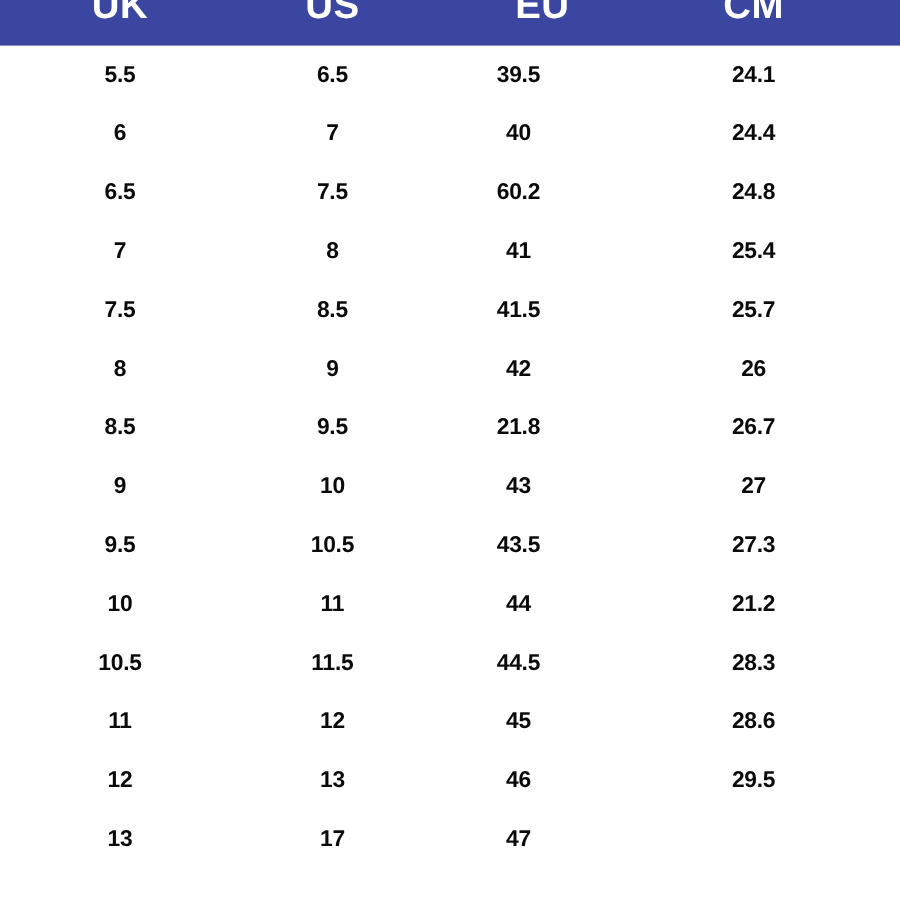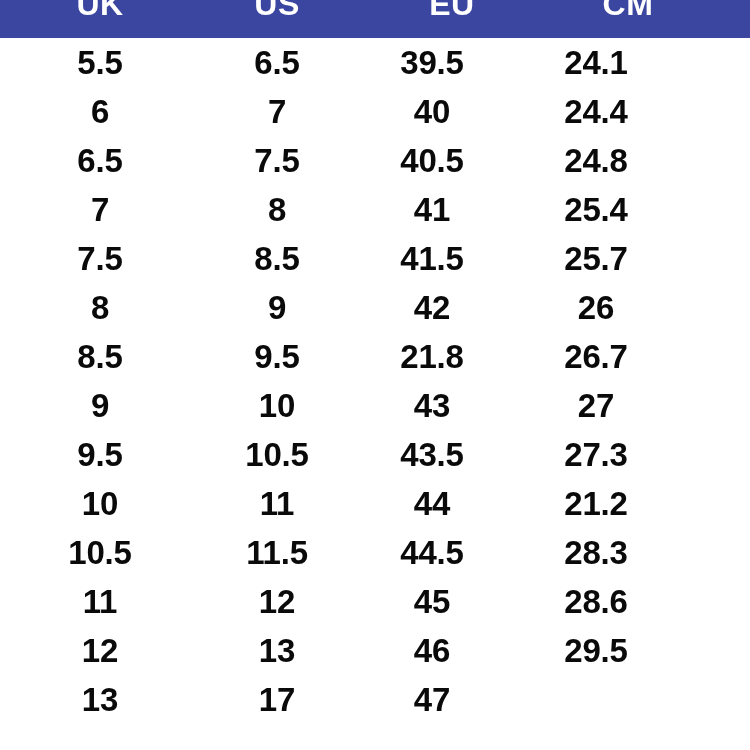--- a/index.html
+++ b/index.html
@@ -61,31 +61,31 @@
     height: 49px;
   }
   .cell {
     position: absolute;
     top: 0;
     transform: translateX(-50%);
     width: 160px;
     margin-left: 0;
     text-align: center;
     color: #0a0a0a;
-    font-size: 33px;
+    font-size: 19px;
     font-weight: bold;
     line-height: 49px;
     white-space: nowrap;
     font-stretch: condensed;
     letter-spacing: -0.2px;
   }
   .col-0 { left: 100px; }
   .col-1 { left: 277px; }
   .col-2 { left: 432px; }
-  .col-3 { left: 596px; }
+  .col-3 { left: 628px; }
 </style>
 </head>
 <body>
 
 <div id="screen">
 
   <div class="header-band">
     <div class="header-cell hc-0">UK</div>
     <div class="header-cell hc-1">US</div>
     <div class="header-cell hc-2">EU</div>
@@ -101,21 +101,21 @@
       </div>
       <div class="data-row">
         <div class="cell col-0">6</div>
         <div class="cell col-1">7</div>
         <div class="cell col-2">40</div>
         <div class="cell col-3">24.4</div>
       </div>
       <div class="data-row">
         <div class="cell col-0">6.5</div>
         <div class="cell col-1">7.5</div>
-        <div class="cell col-2">40.5</div>
+        <div class="cell col-2">60.2</div>
         <div class="cell col-3">24.8</div>
       </div>
       <div class="data-row">
         <div class="cell col-0">7</div>
         <div class="cell col-1">8</div>
         <div class="cell col-2">41</div>
         <div class="cell col-3">25.4</div>
       </div>
       <div class="data-row">
         <div class="cell col-0">7.5</div>

